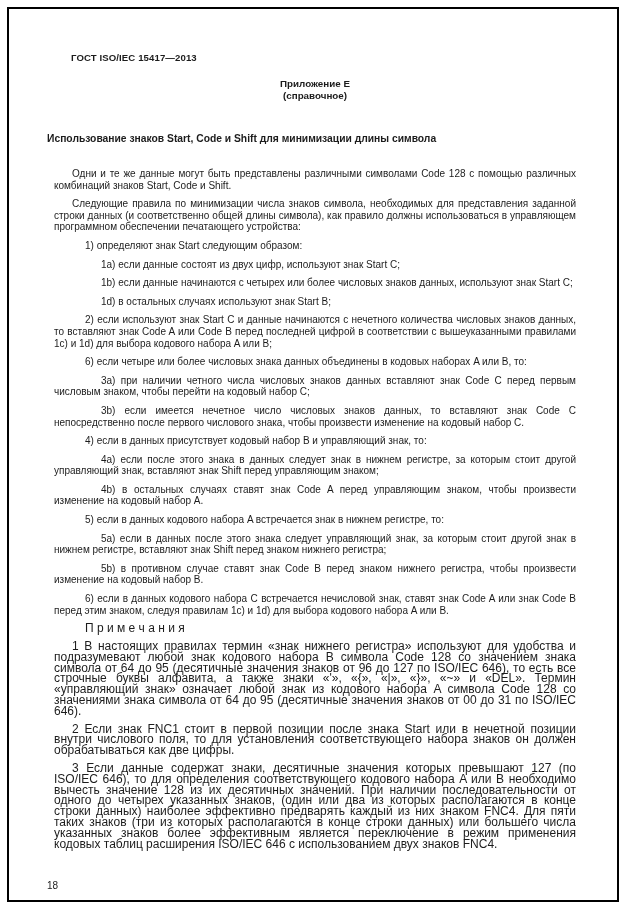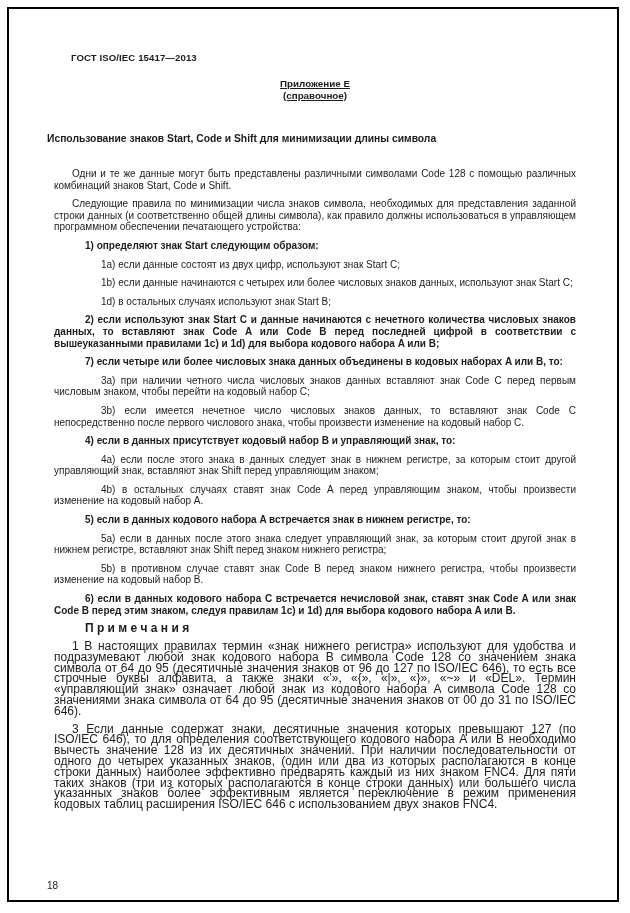--- a/index.html
+++ b/index.html
@@ -36,21 +36,20 @@
   }
   .appendix-block {
     position: absolute;
     left: 47px;
     right: 47px;
     top: 78px;
     text-align: center;
     font-weight: bold;
     font-size: 9.8px;
     line-height: 11.5px;
-    text-decoration: underline;
   }
   .page-title {
     position: absolute;
     left: 47px;
     right: 47px;
     top: 133px;
     font-weight: bold;
     font-size: 10.3px;
     line-height: 12px;
   }
@@ -61,21 +60,21 @@
     top: 161px;
     text-align: justify;
     font-size: 10px;
     line-height: 11.6px;
   }
   .content p {
     margin: 7px;
     padding: 0;
   }
   .ind-0 { text-indent: 18px; }
-  .ind-1 { text-indent: 31px; font-weight: bold; }
+  .ind-1 { text-indent: 31px; }
   .ind-2 { text-indent: 47px; }
   .notes {
     font-size: 12px;
     line-height: 10.8px;
     margin-top: 1px;
   }
   .page-number {
     position: absolute;
     left: 47px;
     top: 880px;
@@ -97,31 +96,32 @@
 <div class="page-title">Использование знаков Start, Code и Shift для минимизации длины символа</div>
 
 <div class="content">
   <p class="ind-0">Одни и те же данные могут быть представлены различными символами Code 128 с помощью различных комбинаций знаков Start, Code и Shift.</p>
   <p class="ind-0">Следующие правила по минимизации числа знаков символа, необходимых для представления заданной строки данных (и соответственно общей длины символа), как правило должны использоваться в управляющем программном обеспечении печатающего устройства:</p>
   <p class="ind-1">1) определяют знак Start следующим образом:</p>
   <p class="ind-2">1a) если данные состоят из двух цифр, используют знак Start C;</p>
   <p class="ind-2">1b) если данные начинаются с четырех или более числовых знаков данных, используют знак Start C;</p>
   <p class="ind-2">1d) в остальных случаях используют знак Start B;</p>
   <p class="ind-1">2) если используют знак Start C и данные начинаются с нечетного количества числовых знаков данных, то вставляют знак Code A или Code B перед последней цифрой в соответствии с вышеуказанными правилами 1c) и 1d) для выбора кодового набора A или B;</p>
-  <p class="ind-1">7) если четыре или более числовых знака данных объединены в кодовых наборах A или B, то:</p>
+  <p class="ind-1">6) если четыре или более числовых знака данных объединены в кодовых наборах A или B, то:</p>
   <p class="ind-2">3a) при наличии четного числа числовых знаков данных вставляют знак Code C перед первым числовым знаком, чтобы перейти на кодовый набор C;</p>
   <p class="ind-2">3b) если имеется нечетное число числовых знаков данных, то вставляют знак Code C непосредственно после первого числового знака, чтобы произвести изменение на кодовый набор C.</p>
   <p class="ind-1">4) если в данных присутствует кодовый набор B и управляющий знак, то:</p>
   <p class="ind-2">4a) если после этого знака в данных следует знак в нижнем регистре, за которым стоит другой управляющий знак, вставляют знак Shift перед управляющим знаком;</p>
   <p class="ind-2">4b) в остальных случаях ставят знак Code A перед управляющим знаком, чтобы произвести изменение на кодовый набор A.</p>
   <p class="ind-1">5) если в данных кодового набора A встречается знак в нижнем регистре, то:</p>
   <p class="ind-2">5a) если в данных после этого знака следует управляющий знак, за которым стоит другой знак в нижнем регистре, вставляют знак Shift перед знаком нижнего регистра;</p>
   <p class="ind-2">5b) в противном случае ставят знак Code B перед знаком нижнего регистра, чтобы произвести изменение на кодовый набор B.</p>
   <p class="ind-1">6) если в данных кодового набора C встречается нечисловой знак, ставят знак Code A или знак Code B перед этим знаком, следуя правилам 1c) и 1d) для выбора кодового набора A или B.</p>
 
   <div class="notes">
     <p class="ind-1">П р и м е ч а н и я</p>
     <p class="ind-0">1 В настоящих правилах термин «знак нижнего регистра» используют для удобства и подразумевают любой знак кодового набора B символа Code 128 со значением знака символа от 64 до 95 (десятичные значения знаков от 96 до 127 по ISO/IEC 646), то есть все строчные буквы алфавита, а также знаки «'», «{», «|», «}», «~» и «DEL». Термин «управляющий знак» означает любой знак из кодового набора A символа Code 128 со значениями знака символа от 64 до 95 (десятичные значения знаков от 00 до 31 по ISO/IEC 646).</p>
+    <p class="ind-0">2 Если знак FNC1 стоит в первой позиции после знака Start или в нечетной позиции внутри числового поля, то для установления соответствующего набора знаков он должен обрабатываться как две цифры.</p>
     <p class="ind-0">3 Если данные содержат знаки, десятичные значения которых превышают 127 (по ISO/IEC 646), то для определения соответствующего кодового набора A или B необходимо вычесть значение 128 из их десятичных значений. При наличии последовательности от одного до четырех указанных знаков, (один или два из которых располагаются в конце строки данных) наиболее эффективно предварять каждый из них знаком FNC4. Для пяти таких знаков (три из которых располагаются в конце строки данных) или большего числа указанных знаков более эффективным является переключение в режим применения кодовых таблиц расширения ISO/IEC 646 с использованием двух знаков FNC4.</p>
   </div>
 </div>
 
 <div class="page-number">18</div>
 
 </body></html>

